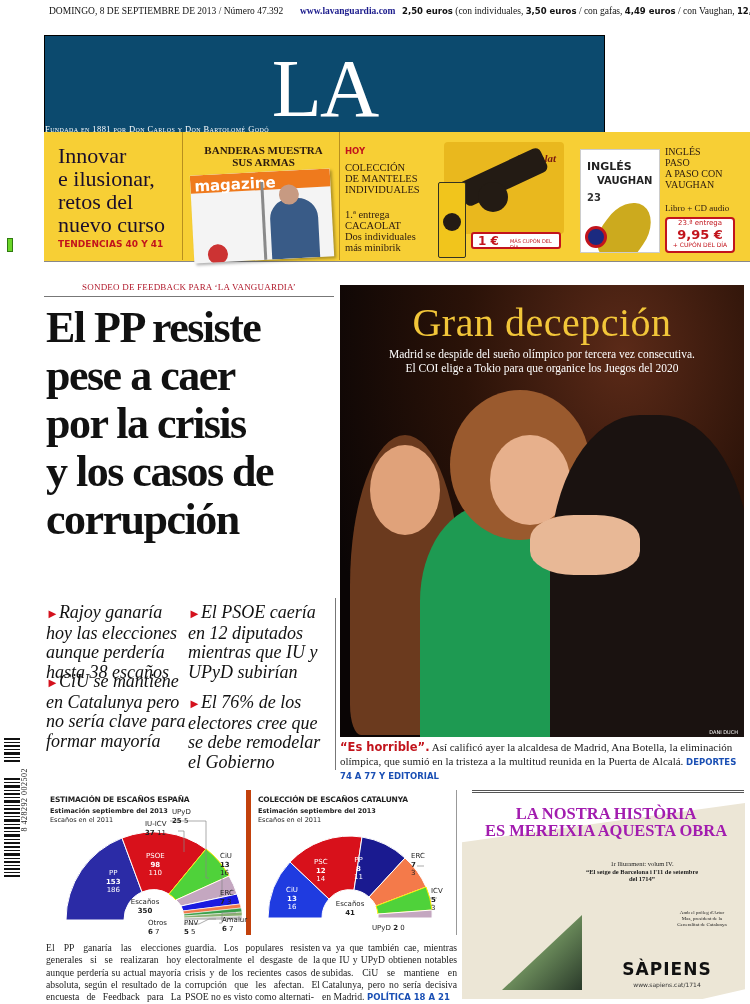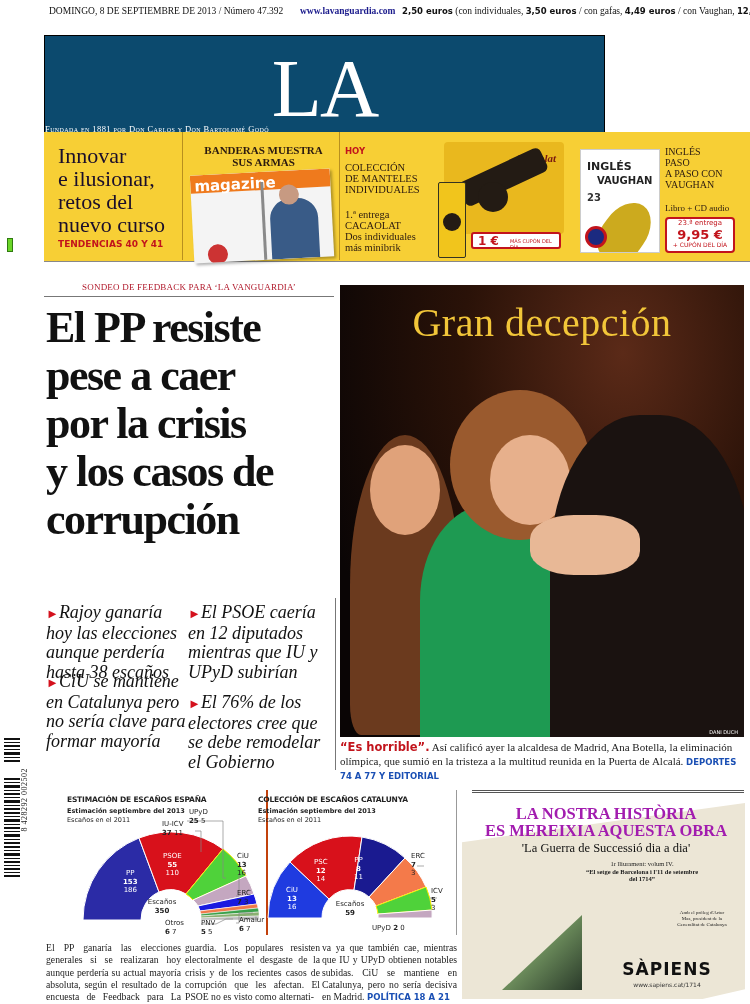--- a/index.html
+++ b/index.html
@@ -205,27 +205,29 @@
 
 <div id="photo" class="abs">
   <div class="shape" style="left:10px;top:150px;width:110px;height:300px;background:#6b3a1e;border-radius:50% 50% 10% 10%"></div>
   <div class="shape" style="left:30px;top:160px;width:70px;height:90px;background:#e0a27a"></div>
   <div class="shape" style="left:80px;top:220px;width:170px;height:240px;background:#1e9a52;border-radius:40% 40% 0 0"></div>
   <div class="shape" style="left:110px;top:105px;width:140px;height:150px;background:#9a5a2e"></div>
   <div class="shape" style="left:150px;top:150px;width:80px;height:90px;background:#e7b08c"></div>
   <div class="shape" style="left:210px;top:130px;width:200px;height:330px;background:#1a1210;border-radius:45% 45% 0 0"></div>
   <div class="shape" style="left:190px;top:230px;width:110px;height:60px;background:#e8b896;border-radius:40%"></div>
   <div class="title">Gran decepción</div>
+  <div class="sub" style="white-space:pre-line">Madrid se despide del sueño olímpico por tercera vez consecutiva.
+El COI elige a Tokio para que organice los Juegos del 2020</div>
   <div class="credit">DANI DUCH</div>
 </div>
 <div id="caption" class="abs">
   <span class="q">“Es horrible”.</span><span> Así calificó ayer la alcaldesa de Madrid, Ana Botella, la eliminación olímpica, que sumió en la tristeza a la multitud reunida en la Puerta de Alcalá. </span><span class="ref">DEPORTES 74 A 77 Y EDITORIAL</span>
 </div>
 
-<div class="chart" style="left:61px;width:207px;border-right:2px solid #c2410c">
+<div class="chart" style="left:44px;width:207px;border-right:5px solid #c2410c">
   <div class="ct">ESTIMACIÓN DE ESCAÑOS ESPAÑA</div>
   <div class="c1">Estimación septiembre del 2013</div>
   <div class="c2">Escaños en el 2011</div>
   <svg width="207" height="145">
 
     <path d="M22,130 A88,88 0 0,1 78,48 L98,102 A30,30 0 0,0 80,130 Z" fill="#2b2ba6" stroke="#fff" stroke-width="1"></path>
     <path d="M78,48 A88,88 0 0,1 162,59 L125,104 A30,30 0 0,0 98,102 Z" fill="#d8111b" stroke="#fff" stroke-width="1"></path>
     <path d="M162,59 A88,88 0 0,1 185,86 L132,110 A30,30 0 0,0 125,104 Z" fill="#4fd23a" stroke="#ffea00" stroke-width="1"></path>
     <path d="M185,86 A88,88 0 0,1 193,104 L137,116 A30,30 0 0,0 132,110 Z" fill="#c4a7c0" stroke="#fff" stroke-width="1"></path>
     <path d="M193,104 A88,88 0 0,1 196,114 L139,121 A30,30 0 0,0 137,116 Z" fill="#1a1ae0" stroke="#fff" stroke-width="1"></path>
@@ -233,21 +235,21 @@
     <path d="M197,118 A88,88 0 0,1 198,122 L140,126 A30,30 0 0,0 140,124 Z" fill="#3aa04a" stroke="#fff" stroke-width=".5"></path>
     <path d="M198,122 A88,88 0 0,1 198,126 L140,128 A30,30 0 0,0 140,126 Z" fill="#8ab070" stroke="#fff" stroke-width=".5"></path>
     <path d="M198,126 A88,88 0 0,1 198,130 L140,130 A30,30 0 0,0 140,128 Z" fill="#bdbdbd" stroke="#fff" stroke-width=".5"></path>
     <polyline points="126,31 162,31 162,88 165,88" fill="none" stroke="#888" stroke-width=".7"></polyline>
     <polyline points="134,41 140,41 140,62" fill="none" stroke="#888" stroke-width=".7"></polyline>
     <polyline points="175,106 178,106 178,84 180,84" fill="none" stroke="#888" stroke-width=".7"></polyline>
     <polyline points="175,133 178,133 178,123 192,123" fill="none" stroke="#888" stroke-width=".7"></polyline>
     <polyline points="140,134 155,134 165,129 172,129" fill="none" stroke="#888" stroke-width=".7"></polyline>
   </svg>
   <div class="lbl" style="left:62px;top:79px;color:#fff;text-align:center"><span>PP</span><br><b>153</b><br><span>186</span></div>
-  <div class="lbl" style="left:102px;top:62px;color:#fff;text-align:center"><span>PSOE</span><br><b>55</b><br><span>110</span></div>
+  <div class="lbl" style="left:102px;top:62px;color:#fff;text-align:center"><span>PSOE</span><br><b>98</b><br><span>110</span></div>
   <div class="lbl" style="left:101px;top:30px"><span>IU-ICV</span><br><b>37</b> <span>11</span></div>
   <div class="lbl" style="left:128px;top:18px"><span>UPyD</span><br><b>25</b> <span>5</span></div>
   <div class="lbl" style="left:176px;top:62px"><span>CiU</span><br><b>13</b><br><span>16</span></div>
   <div class="lbl" style="left:176px;top:99px"><span>ERC</span><br><b>7</b> <span>3</span></div>
   <div class="lbl" style="left:178px;top:126px"><span>Amaiur</span><br><b>6</b> <span>7</span></div>
   <div class="lbl" style="left:140px;top:129px"><span>PNV</span><br><b>5</b> <span>5</span></div>
   <div class="lbl" style="left:104px;top:129px"><span>Otros</span><br><b>6</b> <span>7</span></div>
   <div class="lbl" style="left:82px;top:108px;text-align:center;width:38px"><span>Escaños</span><br><b>350</b></div>
 </div>
 
@@ -265,33 +267,32 @@
     <path d="M180,120 A82,82 0 0,1 180,128 L126,128 A28,28 0 0,0 126,124 Z" fill="#c4a7c0" stroke="#fff" stroke-width="1"></path>
     <polyline points="165,76 172,76" fill="none" stroke="#888" stroke-width=".7"></polyline>
     <polyline points="178,108 185,108" fill="none" stroke="#888" stroke-width=".7"></polyline>
   </svg>
   <div class="lbl" style="left:34px;top:96px;color:#fff;text-align:center"><span>CiU</span><br><b>13</b><br><span>16</span></div>
   <div class="lbl" style="left:62px;top:68px;color:#fff;text-align:center"><span>PSC</span><br><b>12</b><br><span>14</span></div>
   <div class="lbl" style="left:102px;top:66px;color:#fff;text-align:center"><span>PP</span><br><b>8</b><br><span>11</span></div>
   <div class="lbl" style="left:159px;top:62px"><span>ERC</span><br><b>7</b><br><span>3</span></div>
   <div class="lbl" style="left:179px;top:97px"><span>ICV</span><br><b>5</b><br><span>3</span></div>
   <div class="lbl" style="left:120px;top:134px"><span>UPyD</span> <b>2</b> <span>0</span></div>
-  <div class="lbl" style="left:76px;top:110px;text-align:center;width:44px"><span>Escaños</span><br><b>59</b></div>
+  <div class="lbl" style="left:76px;top:110px;text-align:center;width:44px"><span>Escaños</span><br><b>41</b></div>
 </div>
 
 <div class="body-col" style="left:46px"><span>El PP ganaría las elecciones generales si se realizaran hoy aunque perdería su actual mayoría absoluta, según el resultado de la encuesta de Feedback para La Van-</span></div>
 <div class="body-col" style="left:185px"><span>guardia. Los populares resisten electoralmente el desgaste de la crisis y de los recientes casos de corrupción que les afectan. El PSOE no es visto como alternati-</span></div>
 <div class="body-col" style="left:322px"><span>va ya que también cae, mientras que IU y UPyD obtienen notables subidas. CiU se mantiene en Catalunya, pero no sería decisiva en Madrid.</span> <span class="ref">POLÍTICA 18 A 21</span></div>
 
 <div id="ad" class="abs">
   <div class="rule"></div>
   <div class="paper"></div>
   <div class="h1" style="white-space:pre-line">LA NOSTRA HISTÒRIA
 ES MEREIXIA AQUESTA OBRA</div>
-  <div class="h2">'La Guerra de Successió dia a dia'</div>
   <div class="vol"><span>1r lliurament: volum IV.</span><br><b>“El setge de Barcelona i l'11 de setembre del 1714”</b></div>
   <div class="tri"></div>
   <div class="side">Amb el pròleg d'Artur Mas, president de la Generalitat de Catalunya</div>
   <div class="brand">SÀPIENS</div>
   <div class="web">www.sapiens.cat/1714</div>
 </div>
 
 <div id="barcode" class="abs">
   <svg width="16" height="155">
     <g fill="#111">

